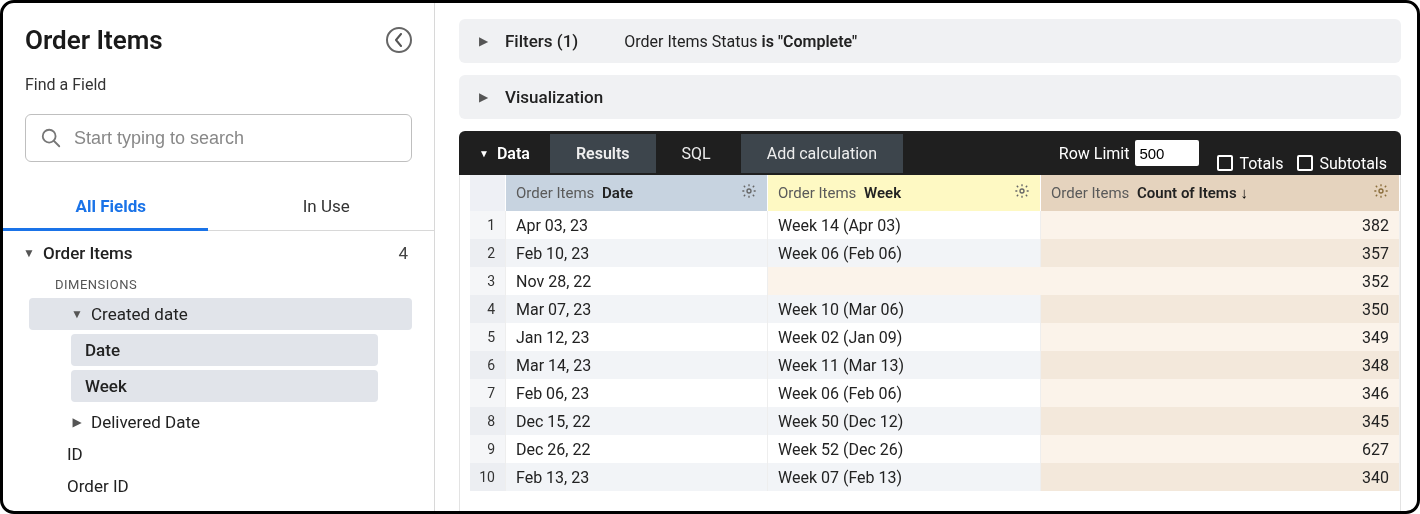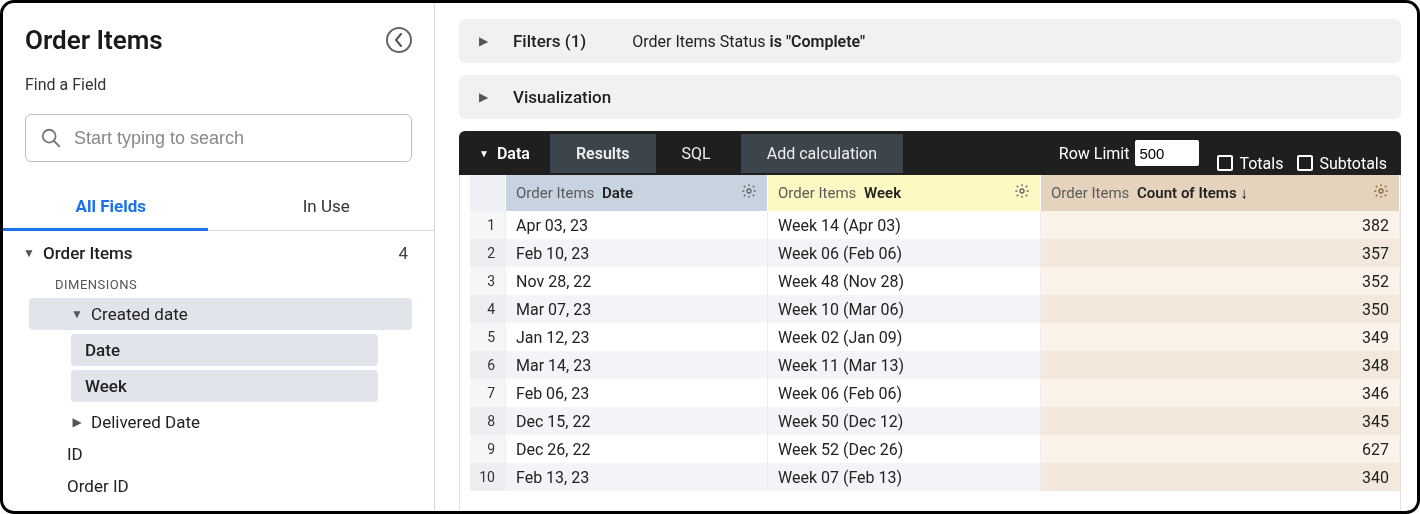--- a/index.html
+++ b/index.html
@@ -115,21 +115,21 @@
     border-radius: 6px;
     margin-bottom: 12px;
     display: flex;
     align-items: center;
     padding: 12px 20px;
     font-size: 17px;
     color: #222;
     gap: 12px;
   }
   .panel .chev { font-size: 12px; color:#555; width:14px;}
-  .panel .panel-title { font-weight: 500; margin-left: 8px; }
+  .panel .panel-title { font-weight: 500; }
   .panel .filters-summary { margin-left: 34px; font-size:16px;}
   .panel .filters-summary .fval { font-weight:600;}
   
   .data-bar {
     background: #1f1f1f;
     border-radius: 6px 6px 0 0;
     display: flex;
     align-items: center;
     color: #fff;
     height: 44px;
@@ -314,21 +314,20 @@
           </div>
           <div class="tr alt">
             <div class="td td-num">2</div>
             <div class="td td-date">Feb 10, 23</div>
             <div class="td td-week">Week 06 (Feb 06)</div>
             <div class="td td-count">357</div>
           </div>
           <div class="tr">
             <div class="td td-num">3</div>
             <div class="td td-date">Nov 28, 22</div>
-            <div class="td td-week">Week 48 (Nov 28)</div>
             <div class="td td-count">352</div>
           </div>
           <div class="tr alt">
             <div class="td td-num">4</div>
             <div class="td td-date">Mar 07, 23</div>
             <div class="td td-week">Week 10 (Mar 06)</div>
             <div class="td td-count">350</div>
           </div>
           <div class="tr">
             <div class="td td-num">5</div>

